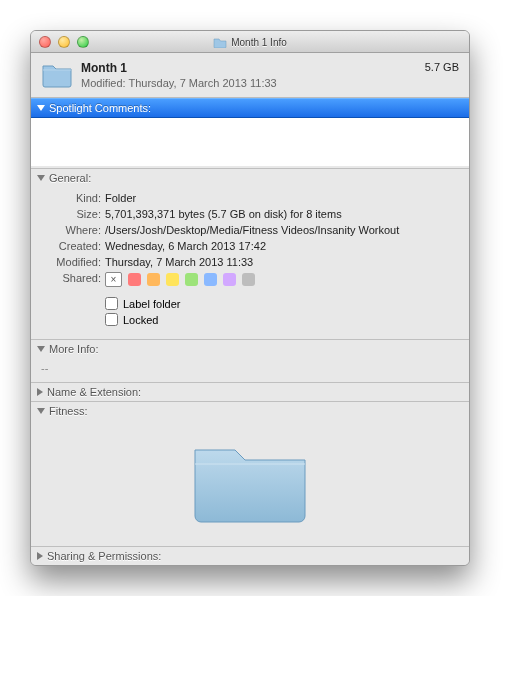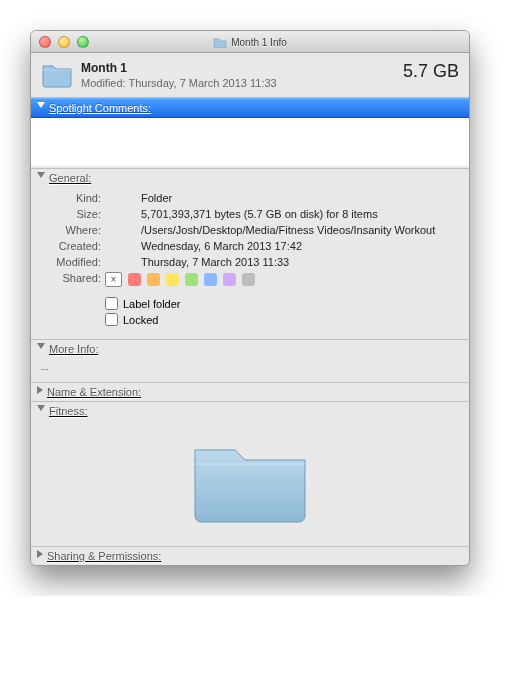--- a/index.html
+++ b/index.html
@@ -11,39 +11,39 @@
 .tl.red { background: radial-gradient(circle at 35% 30%, #ffa7a0, #ff5f56); }
 .tl.yellow { background: radial-gradient(circle at 35% 30%, #ffe9a0, #ffbd2e); }
 .tl.green { background: radial-gradient(circle at 35% 30%, #c4f0a8, #27c93f); }
 .wtitle { position: absolute; left: 0; right: 0; text-align: center; font-size: 10px; color: #3a3a3a; text-shadow: 0 1px 0 #fff; pointer-events: none; }
 .wtitle svg { vertical-align: -2px; margin-right: 4px; }
 
 .header { display: flex; align-items: flex-start; padding: 8px 10px; background: #e8e8e8; border-bottom: 1px solid #bbb; }
 .header .icon { margin-right: 8px; }
 .header .name { font-weight: bold; font-size: 12px; color: #222; }
 .header .mod { color: #666; font-size: 11px; margin-top: 2px; }
-.header .size { font-size: 18px; color: #222; }
+.header .size { font-size: 11px; color: #222; }
 
 .section { border-bottom: 1px solid #bfbfbf; background: #e8e8e8; }
-.sec-head { display: flex; align-items: flex-start; padding: 3px 6px; cursor: default; text-decoration: underline; }
+.sec-head { display: flex; align-items: center; padding: 3px 6px; cursor: default; }
 .sec-head.blue { background: linear-gradient(#4a9eff, #1b6de8); color: #fff; border-top: 1px solid #6fb5ff; border-bottom: 1px solid #0b51b6; }
 .disclose { width: 0; height: 0; margin-right: 4px; }
 .disclose.down { border-left: 4px solid transparent; border-right: 4px solid transparent; border-top: 6px solid #7a7a7a; }
 .disclose.down.white { border-top-color: #fff; }
 .disclose.right { border-top: 4px solid transparent; border-bottom: 4px solid transparent; border-left: 6px solid #7a7a7a; }
 .sec-title { font-size: 11px; color: #555; text-shadow: 0 1px 0 #fff; }
 .sec-head.blue .sec-title { color: #fff; text-shadow: 0 -1px 0 rgba(0,0,0,0.3); }
 
 .comments-box { margin: 0; padding: 0; }
 .comments-box textarea { width: 100%; height: 48px; border: none; resize: none; background: #fff; font: inherit; padding: 4px; outline: none; }
 
 .general-body { padding: 4px 10px 10px; }
 .kv { display: flex; margin-bottom: 1px; line-height: 15px; }
 .kv .k { width: 60px; text-align: right; color: #555; margin-right: 4px; }
-.kv .v { flex: 1; color: #222; margin-left: 36px; }
+.kv .v { flex: 1; color: #222; }
 .labels { display: flex; align-items: center; gap: 6px; margin-left: 64px; margin-top: 2px; }
 .label-x { width: 17px; height: 15px; border: 1px solid #888; border-radius: 2px; background: #fff; font-size: 10px; display:flex; align-items:center; justify-content:center; color:#555;}
 .label-dot { width: 13px; height: 13px; border-radius: 3px; }
 .checks { margin-left: 64px; margin-top: 10px; }
 .chk { display: flex; align-items: center; margin-bottom: 3px; }
 .chk input { margin-right: 5px; }
 
 .moreinfo-body { padding: 4px 10px 8px; color: #888; }
 .preview-body { display: flex; justify-content: center; padding: 10px 0 16px; }
 

